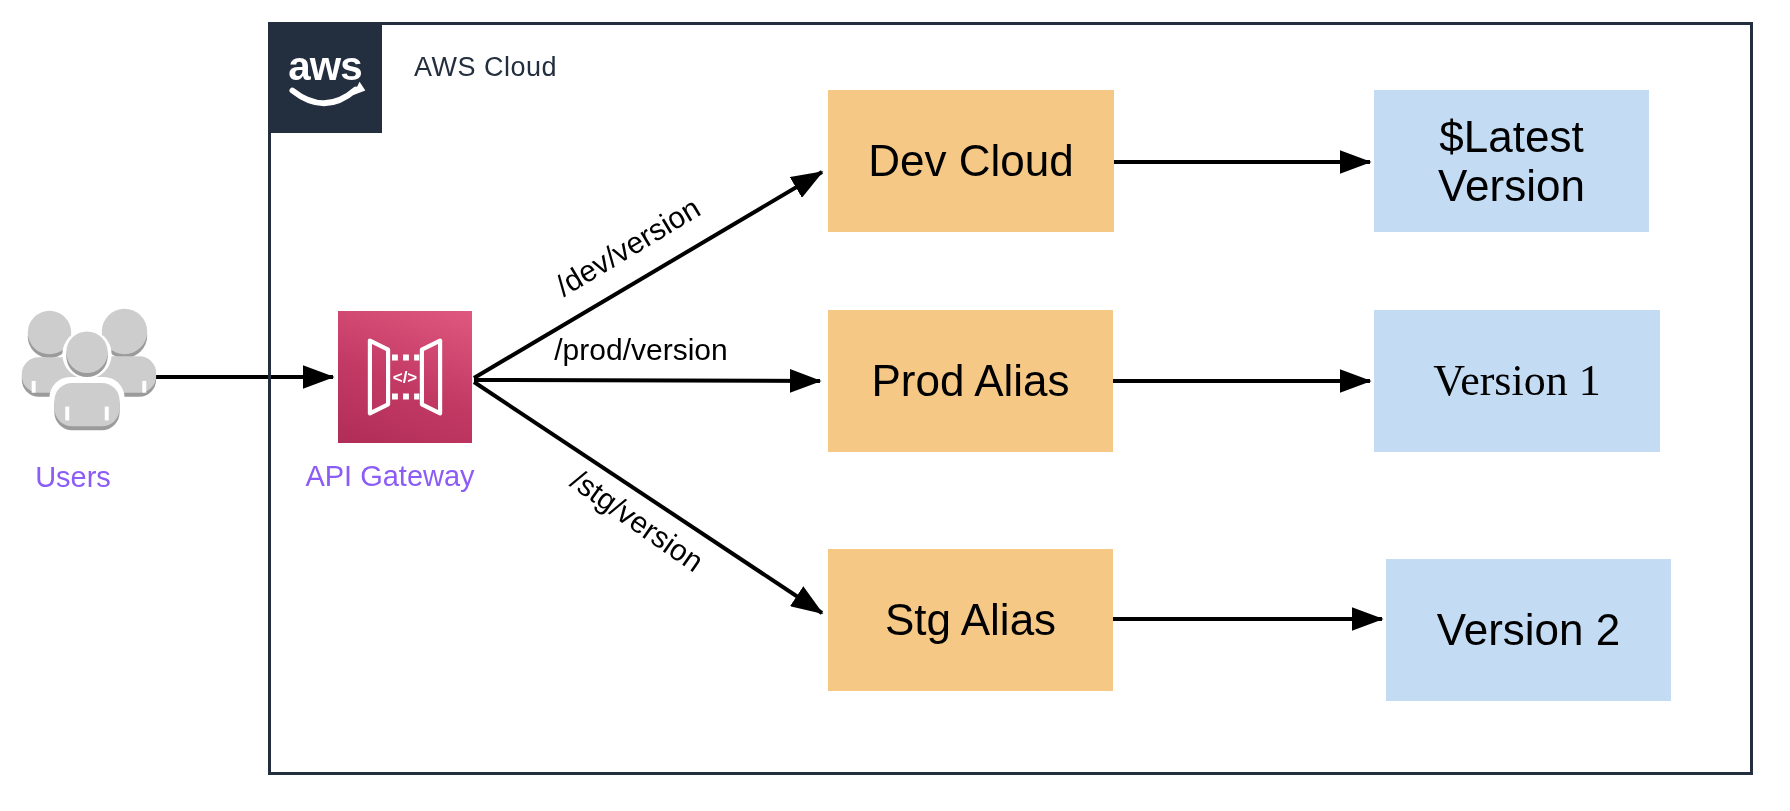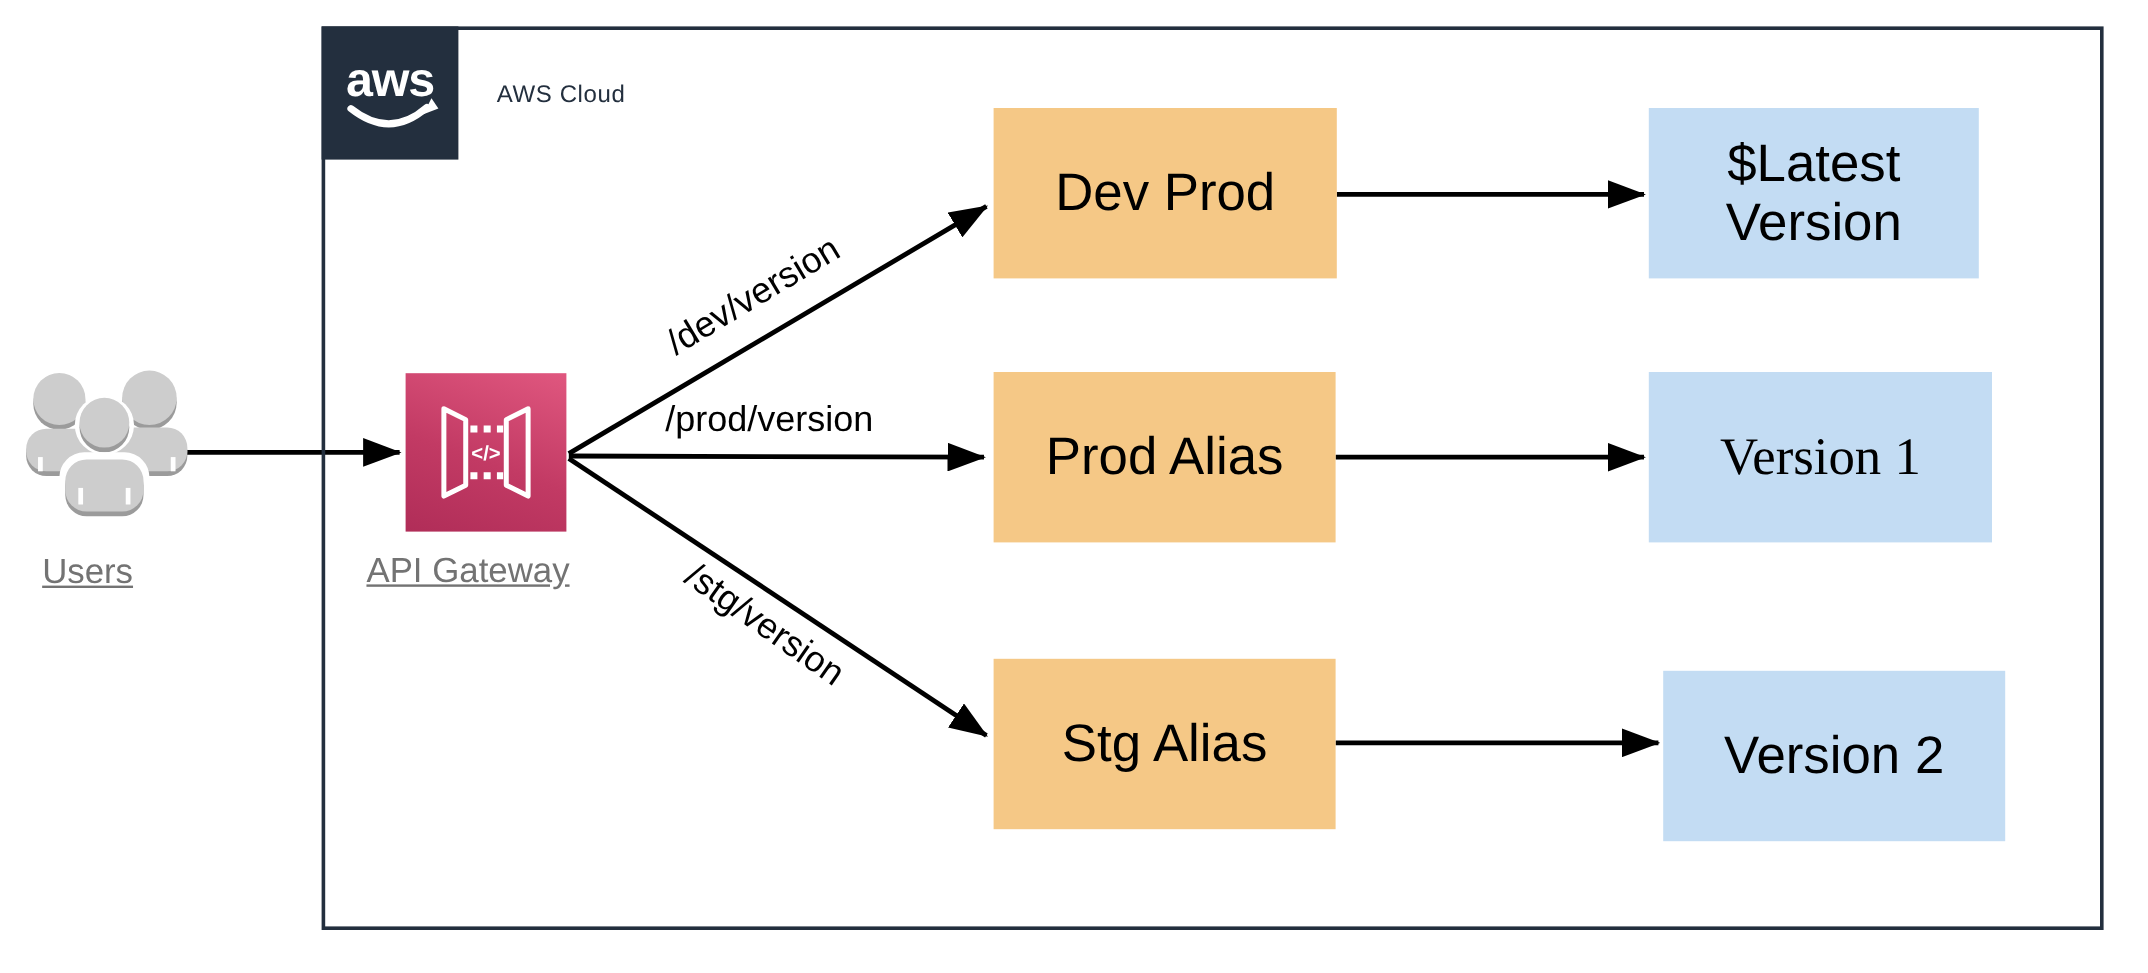--- a/index.html
+++ b/index.html
@@ -11,37 +11,37 @@
   
   .cloud-border{
     left:268px;top:22px;width:1485px;height:753px;
     border:3px solid var(--navy);box-sizing:border-box;background:transparent;
   }
   .aws-logo{
     left:268px;top:22px;width:114px;height:111px;background:var(--navy);
     display:flex;align-items:center;justify-content:center;text-align:right;
   }
   .cloud-title{
-    left:414px;top:68px;font-size:20px;color:var(--navy);letter-spacing:0.5px;
+    left:414px;top:52px;font-size:27px;color:var(--navy);letter-spacing:0.5px;
   }
   
   .node{
     display:flex;align-items:center;justify-content:center;text-align:center;
     font-size:44px;line-height:1.12;color:#000;box-sizing:border-box;
   }
   .alias-node{background:var(--alias-fill);}
   .version-node{background:var(--version-fill);}
   
   .apigw-icon{
     left:338px;top:311px;width:134px;height:132px;
     background:linear-gradient(200deg, #e0577f 0%, #c23a64 55%, #b02d58 100%);
     display:flex;align-items:center;justify-content:center;
   }
   .icon-caption{
-    font-size:29px;color:#737373;text-align:center;text-decoration:underline;
+    font-size:29px;color:#8b5cf6;text-align:center;
   }
   
   .edge-label{
     font-size:30px;color:#000;white-space:nowrap;
   }
   svg.wires{position:absolute;left:0;top:0;}
 </style>
 </head>
 <body>
 
@@ -114,21 +114,21 @@
       <line x1="30" y1="55" x2="51" y2="55" stroke="#fff" stroke-width="4.5" stroke-dasharray="4.5 4"></line>
       <text x="40" y="45" text-anchor="middle" fill="#fff" font-family="Liberation Sans, sans-serif" font-size="13" font-weight="bold">&lt;/&gt;</text>
     </svg>
   </div>
   <div class="abs icon-caption" style="left:300px;top:460px;width:180px;">API Gateway</div>
 
   <div class="abs edge-label" style="left:628px;top:247px;transform:translate(-50%,-50%) rotate(-31deg);">/dev/version</div>
   <div class="abs edge-label" style="left:641px;top:350px;transform:translate(-50%,-50%);">/prod/version</div>
   <div class="abs edge-label" style="left:637px;top:521px;transform:translate(-50%,-50%) rotate(35deg);">/stg/version</div>
 
-  <div class="abs node alias-node" style="left:828px;top:90px;width:286px;height:142px;">Dev Prod</div>
+  <div class="abs node alias-node" style="left:828px;top:90px;width:286px;height:142px;">Dev Cloud</div>
   <div class="abs node alias-node" style="left:828px;top:310px;width:285px;height:142px;">Prod Alias</div>
   <div class="abs node alias-node" style="left:828px;top:549px;width:285px;height:142px;">Stg Alias</div>
 
   <div class="abs node version-node" style="left:1374px;top:90px;width:275px;height:142px;padding:0 30px;">$Latest Version</div>
   <div class="abs node version-node" style="left:1374px;top:310px;width:286px;height:142px;font-family:Liberation Serif, serif;">Version 1</div>
   <div class="abs node version-node" style="left:1386px;top:549px;width:285px;height:142px;margin-top:10px;">Version 2</div>
 
 </div>
 
 </body></html>

